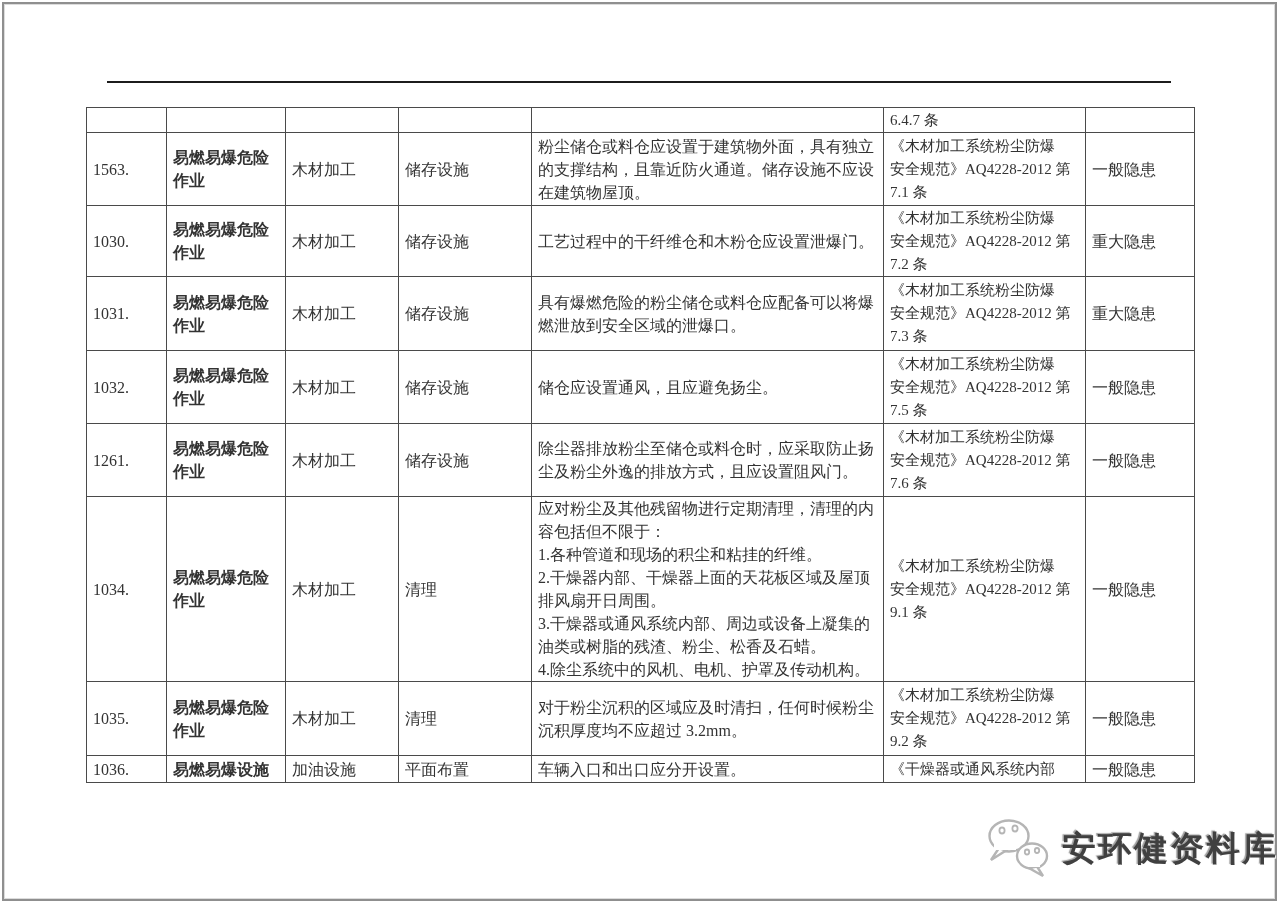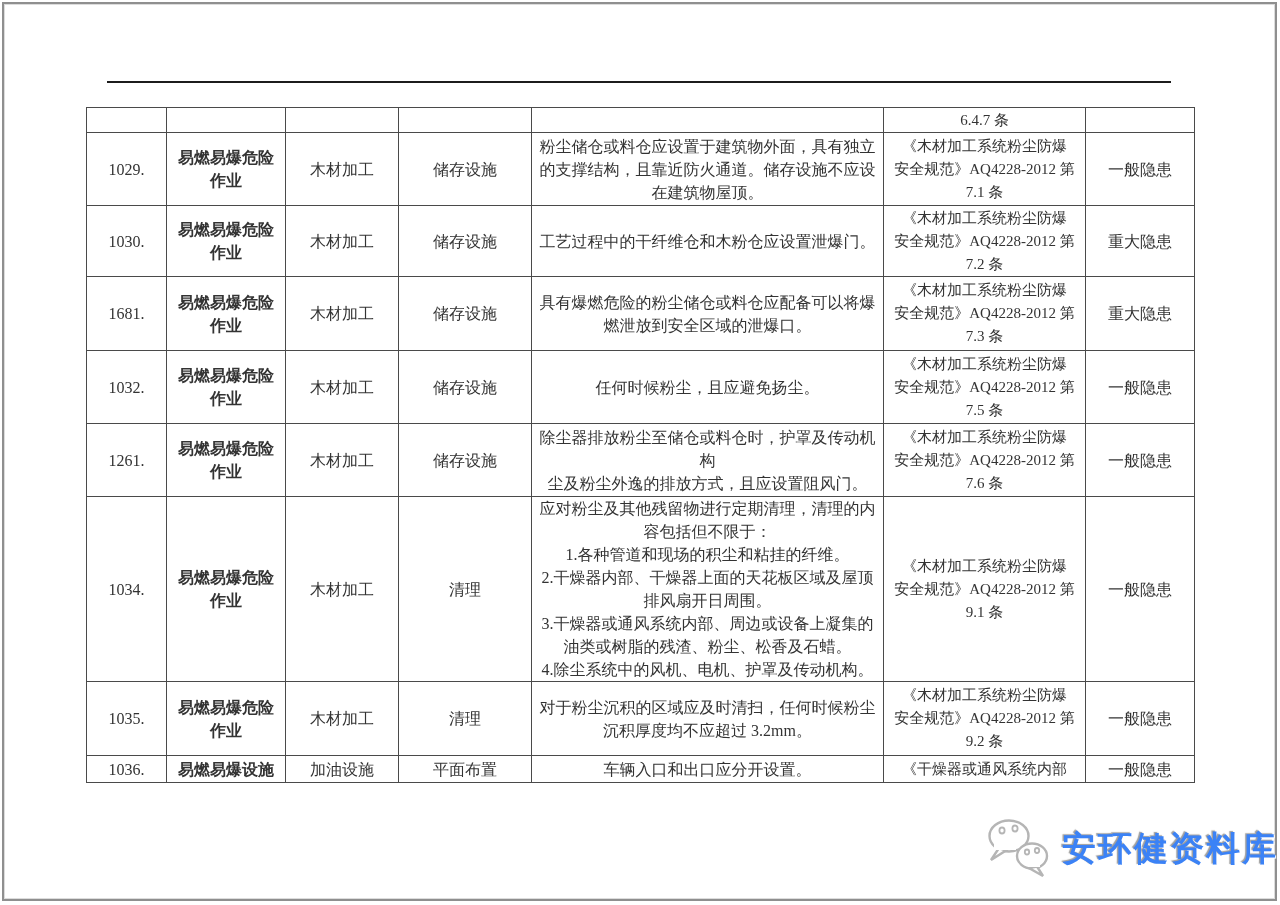--- a/index.html
+++ b/index.html
@@ -1,36 +1,36 @@
 <!DOCTYPE html>
 <html><head>
 <meta charset="utf-8">
 <style>
   html,body{margin:0;padding:0;background:#ffffff;}
   body{font-family:"Liberation Serif","DejaVu Serif",serif;}
-  .sheet{position:relative;width:1280px;height:905px;background:#ffffff;overflow:hidden;text-align:center;}
+  .sheet{position:relative;width:1280px;height:905px;background:#ffffff;overflow:hidden;}
   .frame{position:absolute;left:2px;top:2px;right:3px;bottom:4px;
          border:2px solid #8f8f8f;box-shadow:inset 0 0 0 1px #dcdcdc;pointer-events:none;}
   .rule{position:absolute;left:107px;top:81px;width:1064px;height:2px;background:#1c1c1c;}
   table.grid{position:absolute;left:86px;top:107px;width:1108px;
              border-collapse:collapse;table-layout:fixed;font-size:16px;color:#333333;}
   table.grid td{border:1px solid #4a4a4a;vertical-align:middle;line-height:23px;
                 padding:0 6px;overflow:hidden;}
   td.no{padding:0 2px 0 8px;}
   td.cat{padding:0 4px 0 8px;font-weight:bold;}
   td.sub,td.item{padding:0 4px 0 8px;}
   td.desc{white-space:pre-line;padding:0 4px 0 6px;margin-left:36px;}
   td.ref{white-space:pre-line;font-size:15px;padding:0 2px 0 5px;}
   td.lvl{padding:0 2px 0 7px;margin-top:15px;}
   tr.r0{height:25px;} tr.r1{height:73px;} tr.r2{height:71px;} tr.r3{height:74px;}
   tr.r4{height:73px;} tr.r5{height:73px;} tr.r6{height:184px;} tr.r7{height:74px;}
   tr.r8{height:27px;}
   .watermark{position:absolute;left:984px;top:816px;width:276px;height:66px;
              display:flex;align-items:center;gap:6px;}
-  .wm-text{font-size:34px;font-weight:bold;letter-spacing:2px;color:#3b82f6;
+  .wm-text{font-size:34px;font-weight:bold;letter-spacing:2px;color:#404040;
            text-shadow:-1.5px -1.5px 1px #9e9e9e, 1px 1px 0 #ffffff;
            font-family:"Liberation Sans","DejaVu Sans",sans-serif;white-space:nowrap;}
   .wm-icon{flex:0 0 auto;}
 </style>
 </head>
 <body>
 
 <div class="sheet">
   <div class="frame"></div>
   <div class="rule"></div>
@@ -49,21 +49,21 @@
       <tr class="r0">
         <td class="no"></td>
         <td class="cat"></td>
         <td class="sub"></td>
         <td class="item"></td>
         <td class="desc"></td>
         <td class="ref">6.4.7 条</td>
         <td class="lvl"></td>
       </tr>
       <tr class="r1">
-        <td class="no">1029.</td>
+        <td class="no">1563.</td>
         <td class="cat">易燃易爆危险作业</td>
         <td class="sub">木材加工</td>
         <td class="item">储存设施</td>
         <td class="desc">粉尘储仓或料仓应设置于建筑物外面，具有独立
 的支撑结构，且靠近防火通道。储存设施不应设
 在建筑物屋顶。</td>
         <td class="ref">《木材加工系统粉尘防爆
 安全规范》AQ4228-2012 第
 7.1 条</td>
         <td class="lvl">一般隐患</td>
@@ -73,48 +73,48 @@
         <td class="cat">易燃易爆危险作业</td>
         <td class="sub">木材加工</td>
         <td class="item">储存设施</td>
         <td class="desc">工艺过程中的干纤维仓和木粉仓应设置泄爆门。</td>
         <td class="ref">《木材加工系统粉尘防爆
 安全规范》AQ4228-2012 第
 7.2 条</td>
         <td class="lvl">重大隐患</td>
       </tr>
       <tr class="r3">
-        <td class="no">1681.</td>
+        <td class="no">1031.</td>
         <td class="cat">易燃易爆危险作业</td>
         <td class="sub">木材加工</td>
         <td class="item">储存设施</td>
         <td class="desc">具有爆燃危险的粉尘储仓或料仓应配备可以将爆
 燃泄放到安全区域的泄爆口。</td>
         <td class="ref">《木材加工系统粉尘防爆
 安全规范》AQ4228-2012 第
 7.3 条</td>
         <td class="lvl">重大隐患</td>
       </tr>
       <tr class="r4">
         <td class="no">1032.</td>
         <td class="cat">易燃易爆危险作业</td>
         <td class="sub">木材加工</td>
         <td class="item">储存设施</td>
-        <td class="desc">任何时候粉尘，且应避免扬尘。</td>
+        <td class="desc">储仓应设置通风，且应避免扬尘。</td>
         <td class="ref">《木材加工系统粉尘防爆
 安全规范》AQ4228-2012 第
 7.5 条</td>
         <td class="lvl">一般隐患</td>
       </tr>
       <tr class="r5">
         <td class="no">1261.</td>
         <td class="cat">易燃易爆危险作业</td>
         <td class="sub">木材加工</td>
         <td class="item">储存设施</td>
-        <td class="desc">除尘器排放粉尘至储仓或料仓时，护罩及传动机构
+        <td class="desc">除尘器排放粉尘至储仓或料仓时，应采取防止扬
 尘及粉尘外逸的排放方式，且应设置阻风门。</td>
         <td class="ref">《木材加工系统粉尘防爆
 安全规范》AQ4228-2012 第
 7.6 条</td>
         <td class="lvl">一般隐患</td>
       </tr>
       <tr class="r6">
         <td class="no">1034.</td>
         <td class="cat">易燃易爆危险作业</td>
         <td class="sub">木材加工</td>

